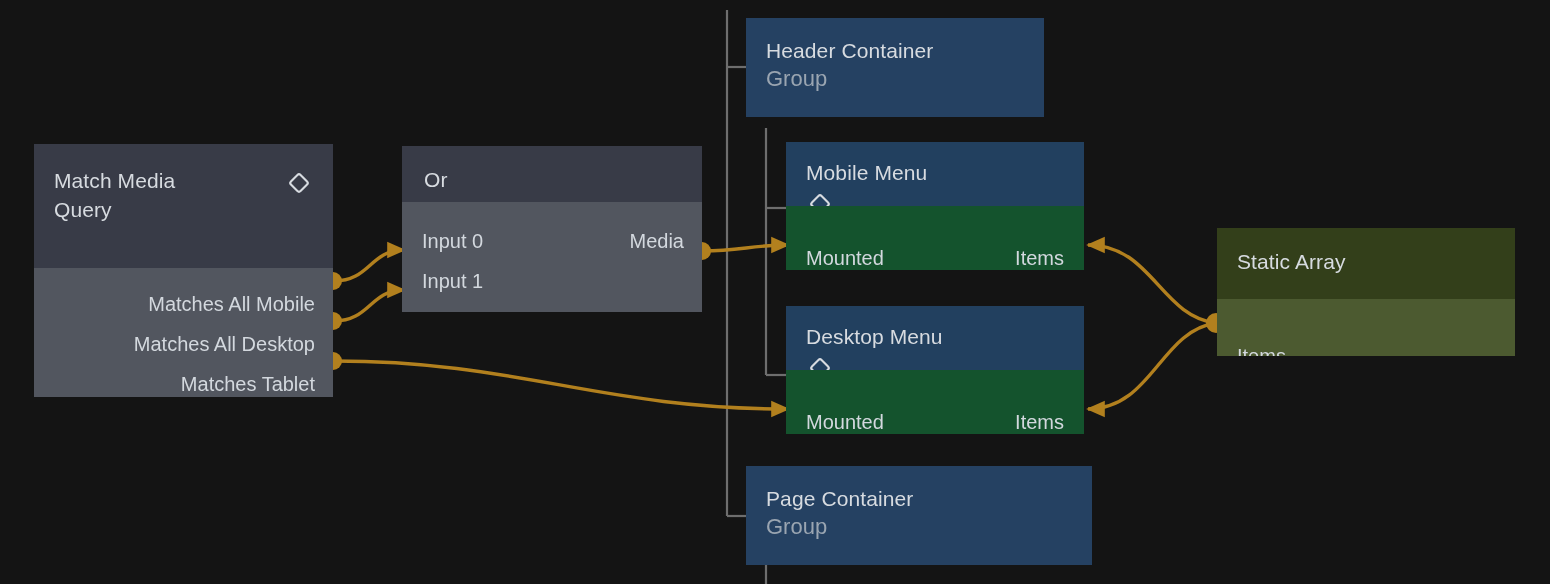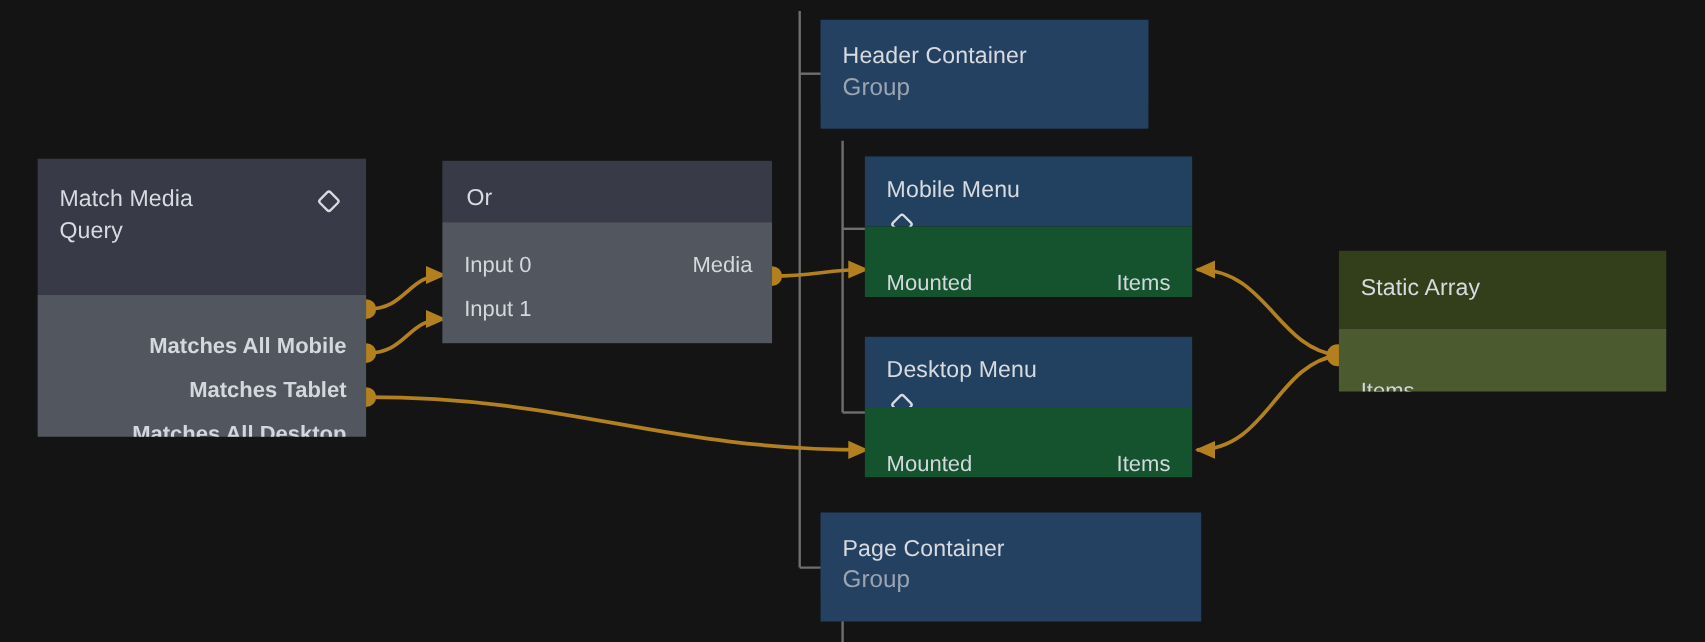--- a/index.html
+++ b/index.html
@@ -75,22 +75,21 @@
     width: 299px; height: 253px;
   }
   #node-match-media .node-header {
     height: 124px;
     background: #383b47;
     padding: 22px 20px 0 20px;
   }
   #node-match-media .node-body {
     height: 149px;
     background: #52565f;
-    padding: 19px 18px 0 18px;
-    font-weight: bold;
+    padding: 8px 18px 0 18px;
   }
   #node-match-media .port-row { justify-content: flex-end; }
 
   
   #node-or {
     left: 402px; top: 146px;
     width: 300px; height: 178px;
   }
   #node-or .node-header {
     height: 56px;
@@ -209,24 +208,24 @@
         <svg width="28" height="28" viewBox="0 0 28 28">
           <rect x="7.2" y="7.2" width="13.6" height="13.6" rx="2.2" ry="2.2" transform="rotate(45 14 14)" fill="none" stroke="#d7dbe0" stroke-width="2.1"></rect>
         </svg>
       </span>
     </div>
     <div class="node-body">
       <div class="port-row">
         <span class="port-label">Matches All Mobile</span>
       </div>
       <div class="port-row">
+        <span class="port-label">Matches All Desktop</span>
+      </div>
+      <div class="port-row">
         <span class="port-label">Matches Tablet</span>
-      </div>
-      <div class="port-row">
-        <span class="port-label">Matches All Desktop</span>
       </div>
     </div>
   </div>
 
   <div class="node" id="node-or">
     <div class="node-header">
       <div class="node-title">Or</div>
     </div>
     <div class="node-body">
       <div class="port-row">

